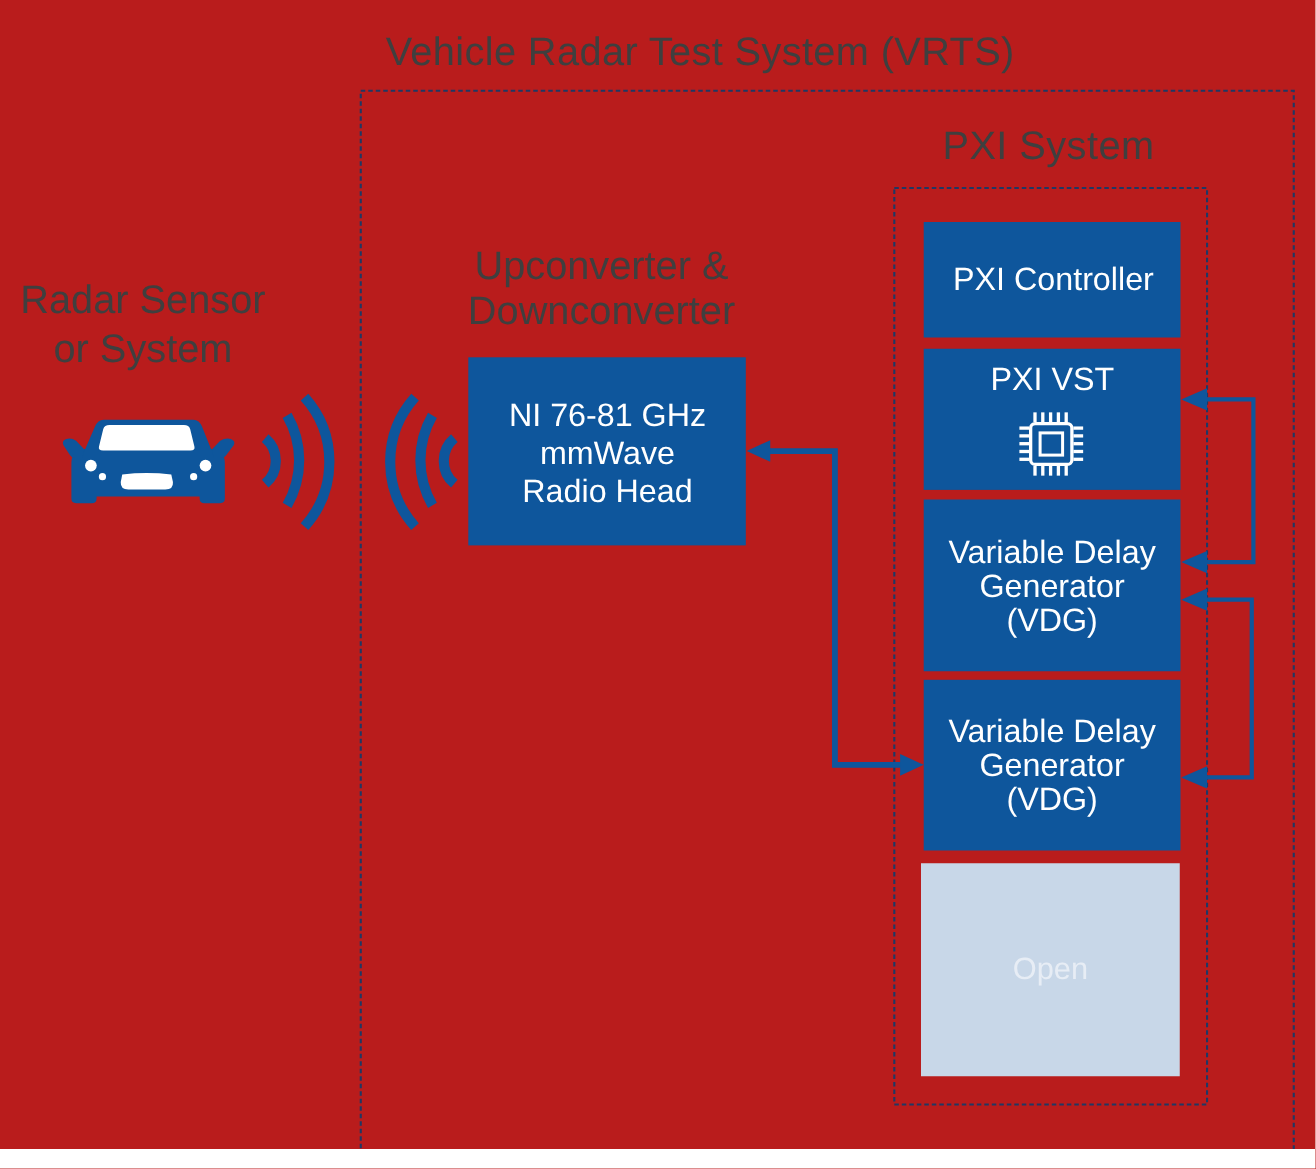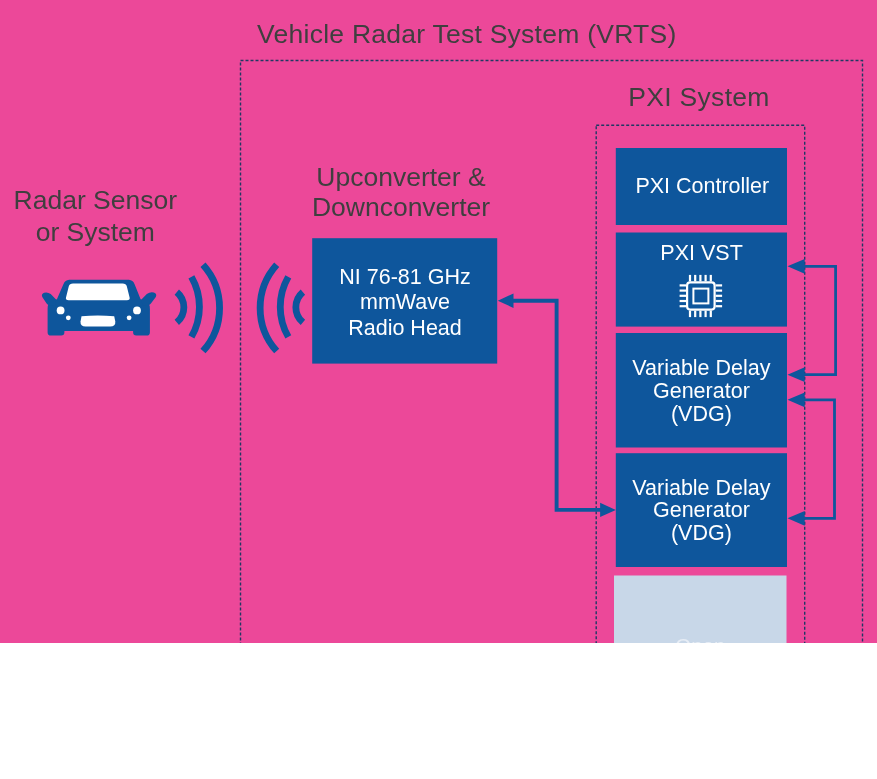--- a/index.html
+++ b/index.html
@@ -1,16 +1,16 @@
 <!DOCTYPE html>
 <html><head>
 <meta charset="utf-8">
 <style>
   html,body{margin:0;padding:0;background:#ffffff;}
-  #page{position:relative;width:877px;height:643px;background:#ec4899;overflow:hidden;}
+  #page{position:relative;width:877px;height:766px;background:#b91c1c;overflow:hidden;}
   svg{position:absolute;left:0;top:0;}
   text{font-family:"Liberation Sans",sans-serif;}
 </style>
 </head>
 <body>
 <div id="page">
 <svg width="877" height="779" viewBox="0 0 877 779">
 
   <rect x="240.5" y="60.5" width="622" height="708" fill="none" stroke="#1f3864" stroke-width="1.4" stroke-dasharray="3 2"></rect>
 

